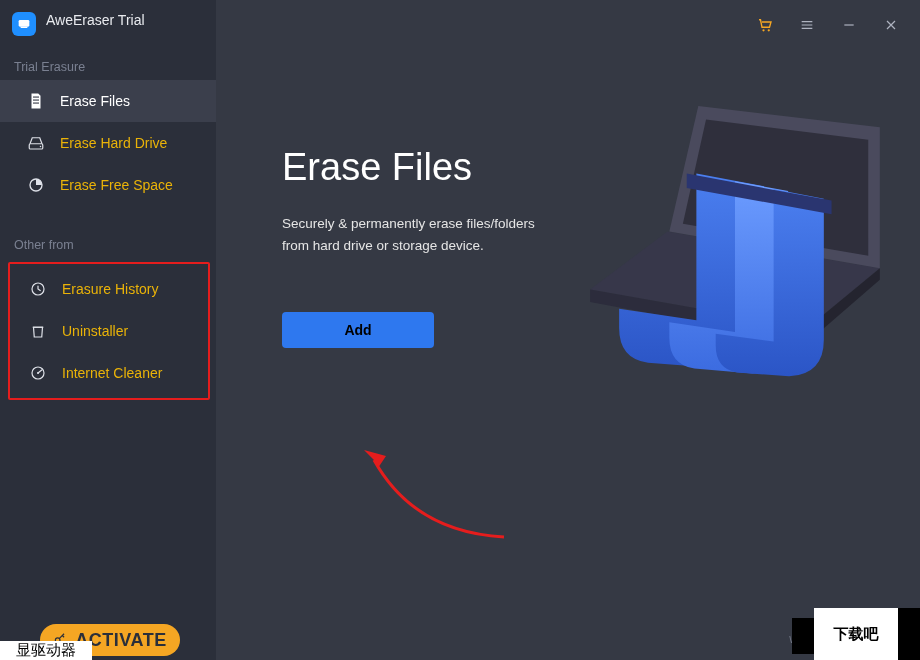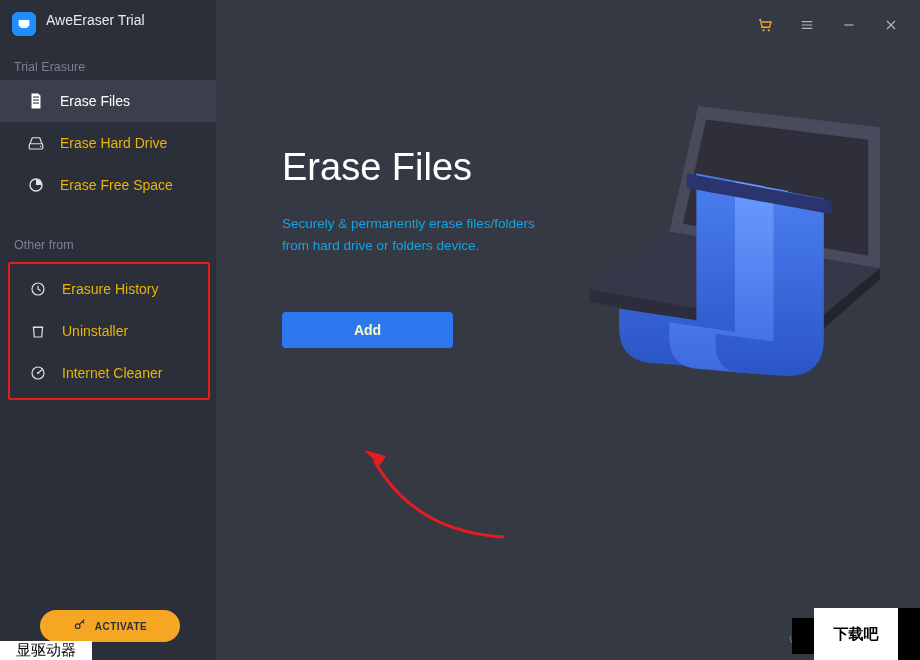--- a/index.html
+++ b/index.html
@@ -27,37 +27,37 @@
     .nav-item .icon { width: 20px; display:flex; justify-content:center; }
 
     .highlight-box {
       border: 2.5px solid #e51d1d; border-radius: 2px;
       margin: 4px 6px 4px 8px; padding: 4px 0;
     }
     .highlight-box .nav-item { padding-left: 18px; }
 
     .sidebar-spacer { flex: 1; }
     .activate-btn {
-      margin: 0 0 18px 40px; width: 140px; height: 32px; border-radius: 16px;
-      background: #f5a623; color: #2b2f3a; font-weight: 700; font-size: 10px;
+      margin: 0 0 4px 40px; width: 140px; height: 32px; border-radius: 16px;
+      background: #f5a623; color: #2b2f3a; font-weight: 700; font-size: 18px;
       border: none; cursor: pointer; display:flex; align-items:center; justify-content:center; gap:8px;
       letter-spacing: 0.5px;
     }
 
     
     .main { flex:1; background: #353944; position: relative; color:#fff; }
     .titlebar { position: absolute; top:0; right:0; display:flex; gap:20px; padding:14px 18px; }
     .titlebar .tb-icon { width:22px; height:22px; display:flex; align-items:center; justify-content:center; cursor:pointer; color:#aeb3c0; }
     .titlebar .tb-icon.cart { color:#f5a623; }
 
     .content { position:absolute; left:66px; top:146px; width: 320px; }
     .main-title { font-size: 38px; font-weight: 400; color:#fff; margin-bottom: 24px; }
-    .main-desc { font-size: 13.5px; line-height: 1.6; color:#0ea5e9; margin-bottom: 56px; }
+    .main-desc { font-size: 13.5px; line-height: 1.6; color:#e5e5e5; margin-bottom: 56px; }
     .add-btn {
-      width:171px; height:36px; border-radius:4px; background:#2e78ef; color:#fef9c3;
+      width:152px; height:36px; border-radius:4px; background:#2e78ef; color:#000000;
       border:none; cursor:pointer; font-size:14px; font-weight:600;
     }
 
     .illustration { position:absolute; right:40px; top:106px; width:290px; height:280px; }
 
     .arrow-annotation { position:absolute; left:138px; top:442px; pointer-events:none; }
 
     
     .wm-text { position:absolute; bottom:14px; right:16px; color:#6f7482; font-size:12px; letter-spacing:1px; }
     .wm-badge { position:absolute; bottom:0; right:0; height:52px; width:130px; }
@@ -187,21 +187,21 @@
         <svg width="16" height="16" viewBox="0 0 24 24">
             <path d="M6 6l12 12M18 6L6 18" stroke="#aeb3c0" stroke-width="1.8"></path>
           </svg>
       </span>
     </div>
 
     <div class="content">
       <div class="main-title">Erase Files</div>
       <div class="main-desc">
         <span>Securely &amp; permanently erase files/folders</span><br>
-        <span>from hard drive or folders device.</span>
+        <span>from hard drive or storage device.</span>
       </div>
       <button class="add-btn">Add</button>
     </div>
 
     <div class="illustration">
       <svg viewBox="0 0 300 290" width="290" height="280">
         <defs>
           <linearGradient id="grad1" x1="0" y1="0" x2="0" y2="1">
             <stop offset="0" stop-color="#4b7ff0"></stop>
               <stop offset="1" stop-color="#2b55c6"></stop>

